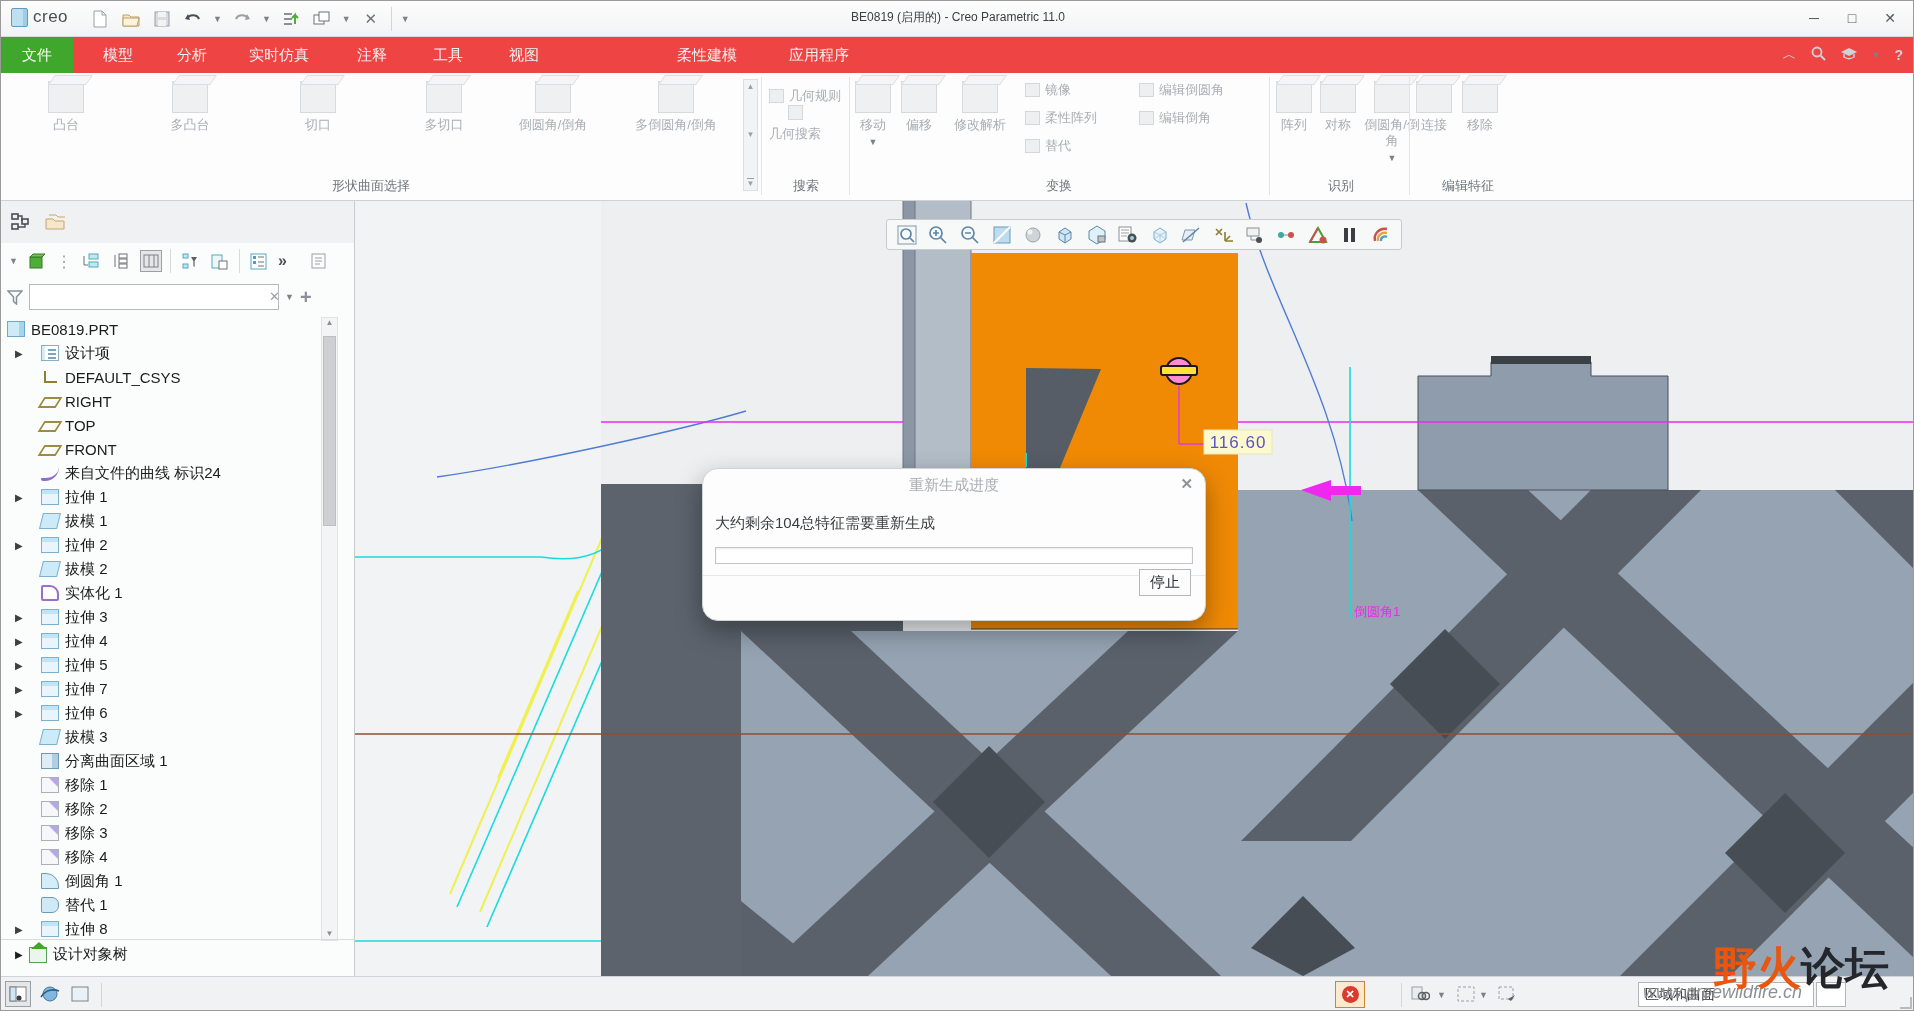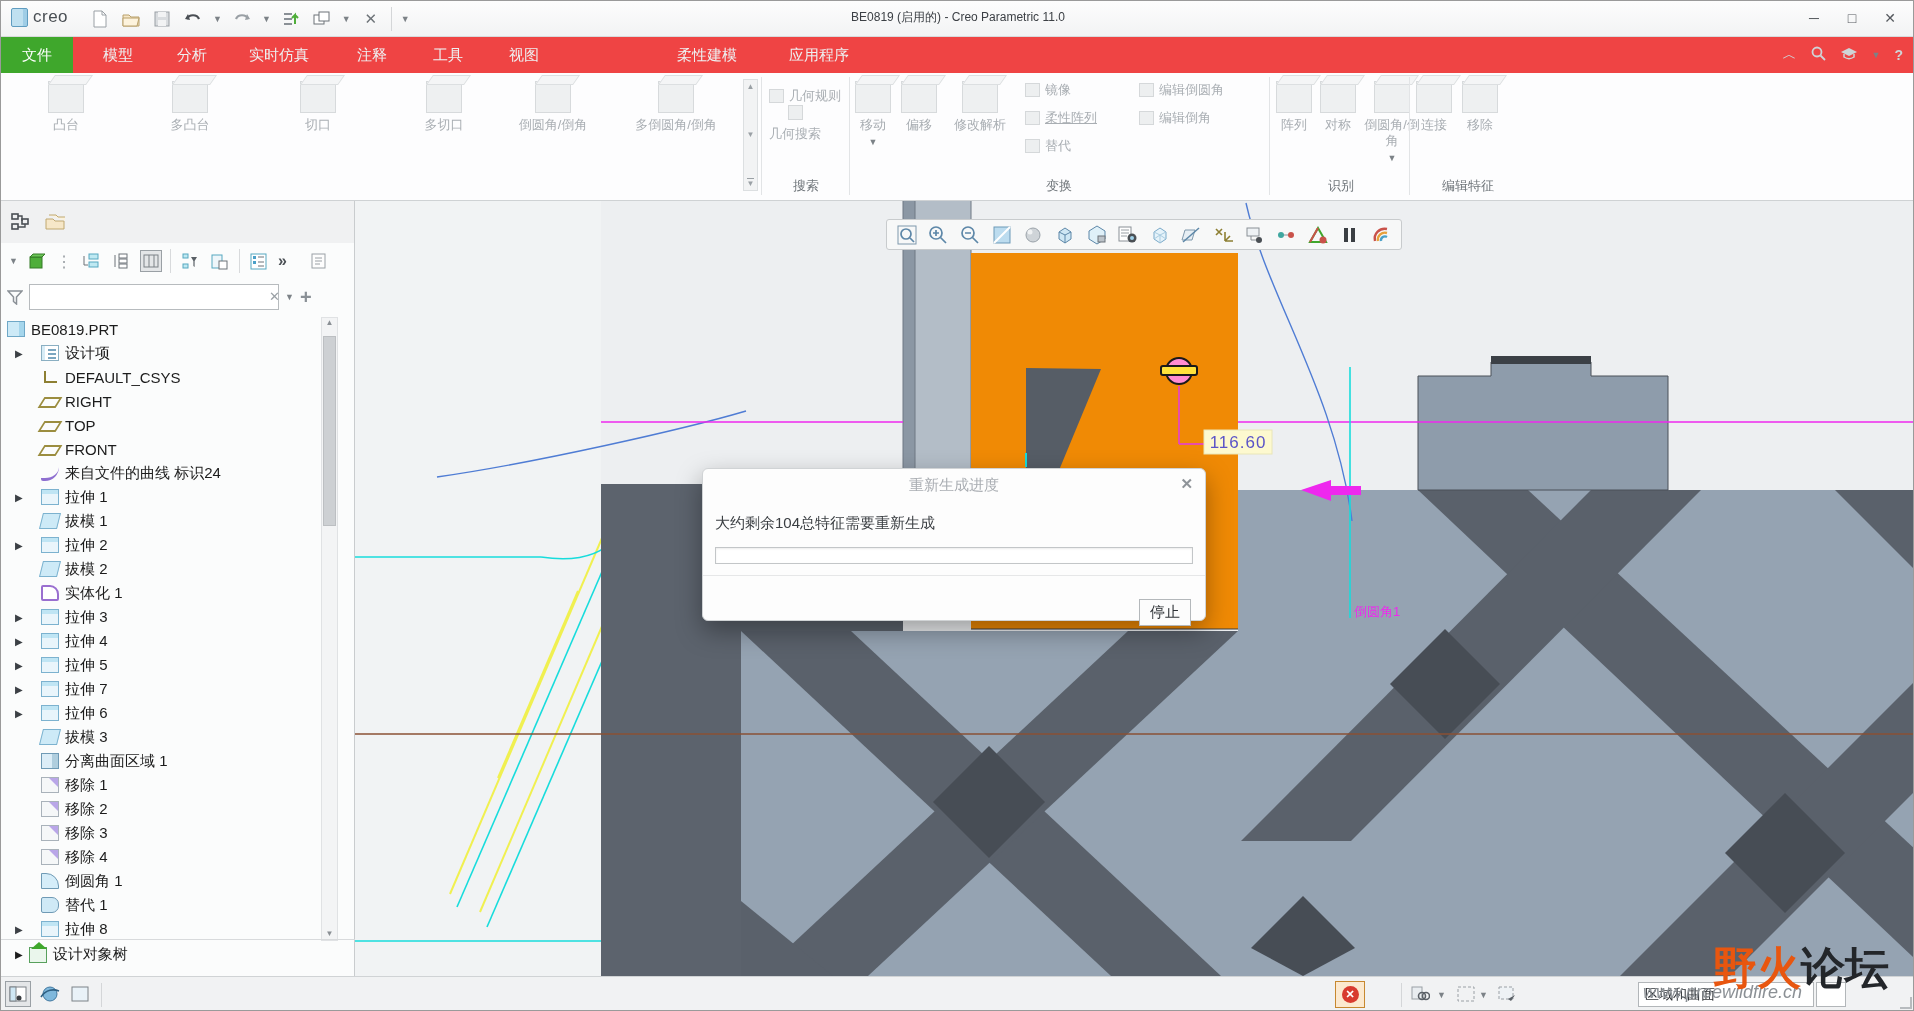--- a/index.html
+++ b/index.html
@@ -70,27 +70,27 @@
   .ic-house{background:#eaf6ec;border:1px solid #57a05c;}
   .ic-house:before{content:"";position:absolute;left:1px;top:-6px;border-style:solid;border-width:0 8px 7px 8px;border-color:transparent transparent #3fa72c transparent;}
   .tree-sb{position:absolute;left:320px;top:116px;width:17px;height:624px;background:#f3f4f5;border:1px solid #e0e2e4;font-size:8px;color:#8a8f94;text-align:center;}
   .tree-sb .thumb{position:absolute;left:1px;top:18px;width:13px;height:190px;background:#cdd0d3;border:1px solid #bcbfc2;}
   .tree-foot{position:absolute;left:0;top:738px;width:354px;border-top:1px solid #d8dadc;height:30px;display:flex;align-items:center;gap:6px;padding-left:14px;font-size:15px;color:#1c1c1c;}
   
   #canvas{left:354px;top:200px;width:1560px;height:775px;overflow:hidden;background:#edeff1;}
   #gfx-toolbar{left:531px;top:18px;width:516px;height:31px;background:#f7f8f8;border:1px solid #c8cbcd;border-radius:3px;display:flex;align-items:center;justify-content:space-around;padding:0 4px;}
   .gti{width:24px;height:24px;display:flex;align-items:center;justify-content:center;}
   
-  #dialog{left:347px;top:267px;width:504px;height:153px;background:#fdfdfd;border:1px solid #d0d3d5;border-radius:6px;box-shadow:0 10px 26px rgba(0,0,0,.35);}
+  #dialog{left:347px;top:267px;width:504px;height:153px;background:#fdfdfd;border:1px solid #d0d3d5;border-radius:16px;box-shadow:0 10px 26px rgba(0,0,0,.35);}
   #dialog .dtitle{position:absolute;top:7px;left:0;right:0;text-align:center;font-size:15px;color:#a9adb2;}
   #dialog .dclose{position:absolute;right:12px;top:6px;color:#8f9499;font-size:15px;font-weight:bold;}
   #dialog .dmsg{position:absolute;left:12px;top:45px;font-size:15px;color:#3a3e42;}
   #dialog .dbar{position:absolute;left:12px;top:78px;width:478px;height:17px;border:1px solid #c3c6c8;background:#fff;box-shadow:inset 0 1px 2px rgba(0,0,0,.08);}
   #dialog .dsep{position:absolute;left:0;top:106px;width:100%;height:1px;background:#e6e7e8;}
-  #dialog .dstop{position:absolute;right:14px;top:130px;width:52px;height:27px;border:1px solid #b4b8bb;background:#fcfcfc;font-size:15px;color:#2e3236;display:flex;align-items:center;justify-content:center;}
+  #dialog .dstop{position:absolute;right:14px;top:100px;width:52px;height:27px;border:1px solid #b4b8bb;background:#fcfcfc;font-size:15px;color:#2e3236;display:flex;align-items:center;justify-content:center;}
   
   #statusbar{left:0;top:975px;width:1914px;height:36px;background:#f1f2f3;border-top:1px solid #d0d3d5;}
   .sb-ic{position:absolute;width:26px;height:26px;top:4px;display:flex;align-items:center;justify-content:center;}
   .stopbtn{left:1334px;top:4px;width:30px;height:27px;border:1px solid #c7882f;background:#fce9cf;position:absolute;display:flex;align-items:center;justify-content:center;}
   .stopglyph{width:17px;height:17px;border-radius:50%;background:#d83b2f;color:#fff;font-size:11px;font-weight:bold;display:flex;align-items:center;justify-content:center;}
   .combo{position:absolute;left:1637px;top:5px;width:176px;height:25px;border:1px solid #b2b6b9;background:#fff;font-size:14px;color:#2e3236;display:flex;align-items:center;padding-left:6px;z-index:54;}
   .combo2{position:absolute;left:1815px;top:5px;width:30px;height:25px;border:1px solid #b2b6b9;background:#fff;z-index:54;}
   .grip{position:absolute;right:3px;bottom:3px;width:12px;height:12px;border-right:2px solid #b7bbbe;border-bottom:2px solid #b7bbbe;z-index:57;}
   
   #wm{left:1712px;top:938px;z-index:58;font-size:44px;font-weight:bold;white-space:nowrap;pointer-events:none;}
@@ -219,20 +219,21 @@
         </div>
       <div class="rbtn-lg" style="left:630px;width:90px;">
           <span class="ric"></span>
           <span class="lab">多倒圆角/倒角</span>
         </div>
       <div class="rscroll">
           <span>▲</span>
           <span>▼</span>
           <span style="border-top:1px solid #9aa0a5;">▼</span>
         </div>
+      <div class="glabel" style="width:740px;">形状曲面选择</div>
     </div>
     <div class="gsep" style="left:760px;"></div>
 
     <div class="rgroup" style="left:762px;width:86px;">
       <div class="rbtn-sm" style="left:6px;top:14px;">
           <span class="ric-sm"></span>
           <span>几何规则</span>
         </div>
       <div class="rbtn-sm" style="left:6px;top:32px;flex-direction:column;">
           <span class="ric-sm"></span>
@@ -253,21 +254,21 @@
           <span class="lab">偏移</span>
         </div>
       <div class="rbtn-lg" style="left:94px;width:70px;">
           <span class="ric"></span>
           <span class="lab">修改解析</span>
         </div>
       <div class="rbtn-sm" style="left:174px;top:8px;">
           <span class="ric-sm"></span>
           <span>镜像</span>
         </div>
-      <div class="rbtn-sm" style="left:174px;top:36px;text-decoration:underline;">
+      <div class="rbtn-sm" style="left:174px;top:36px;">
           <span class="ric-sm"></span>
           <span>柔性阵列</span>
         </div>
       <div class="rbtn-sm" style="left:174px;top:64px;">
           <span class="ric-sm"></span>
           <span>替代</span>
         </div>
       <div class="rbtn-sm" style="left:288px;top:8px;">
           <span class="ric-sm"></span>
           <span>编辑倒圆角</span>

